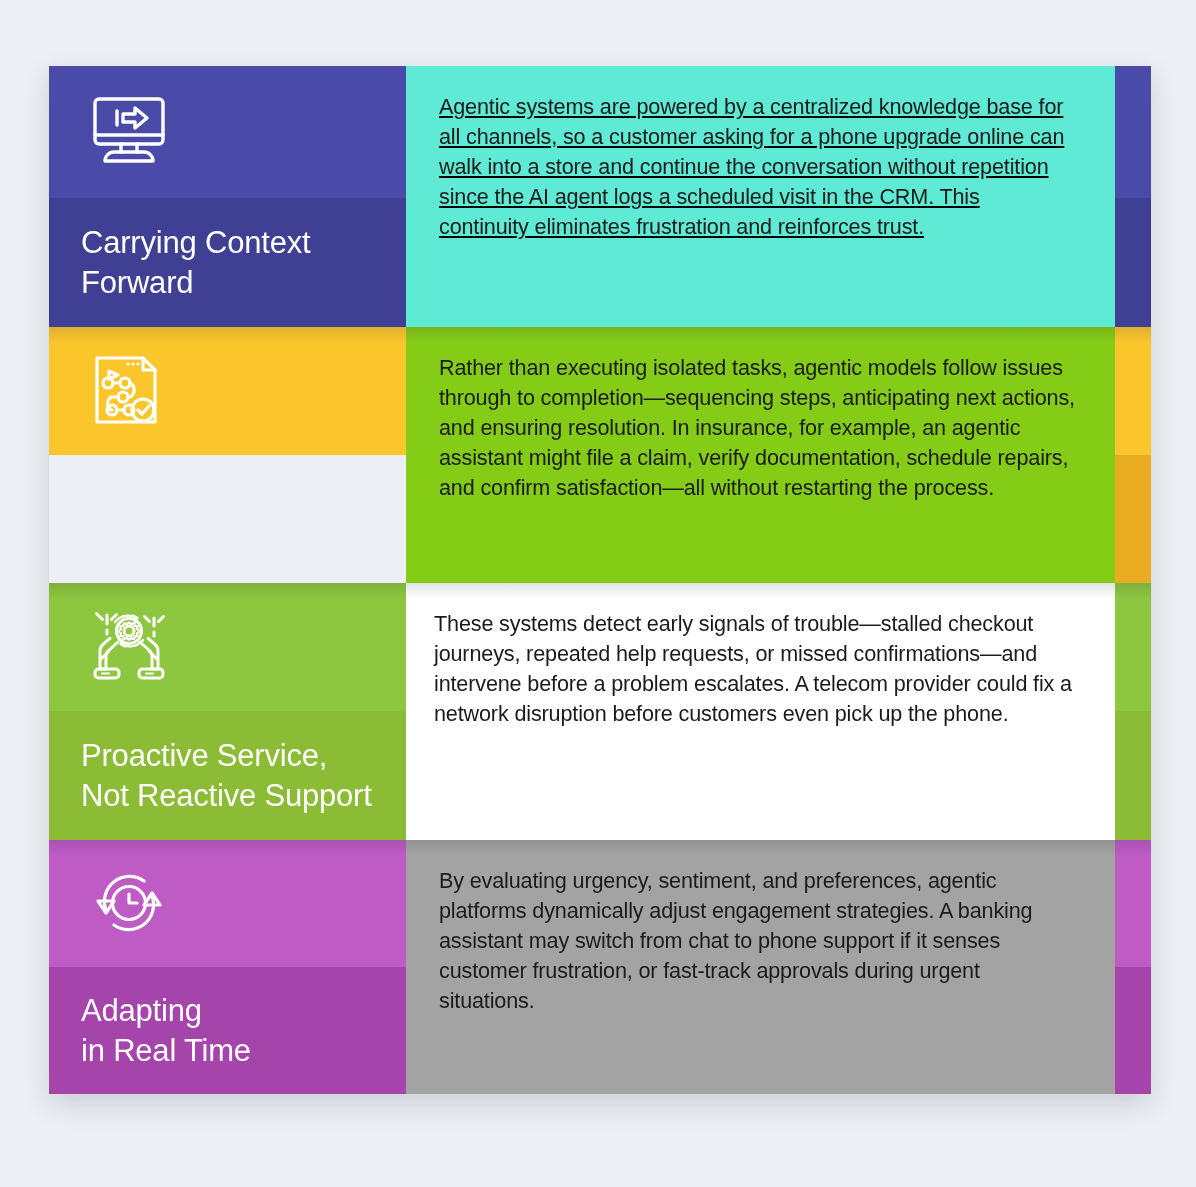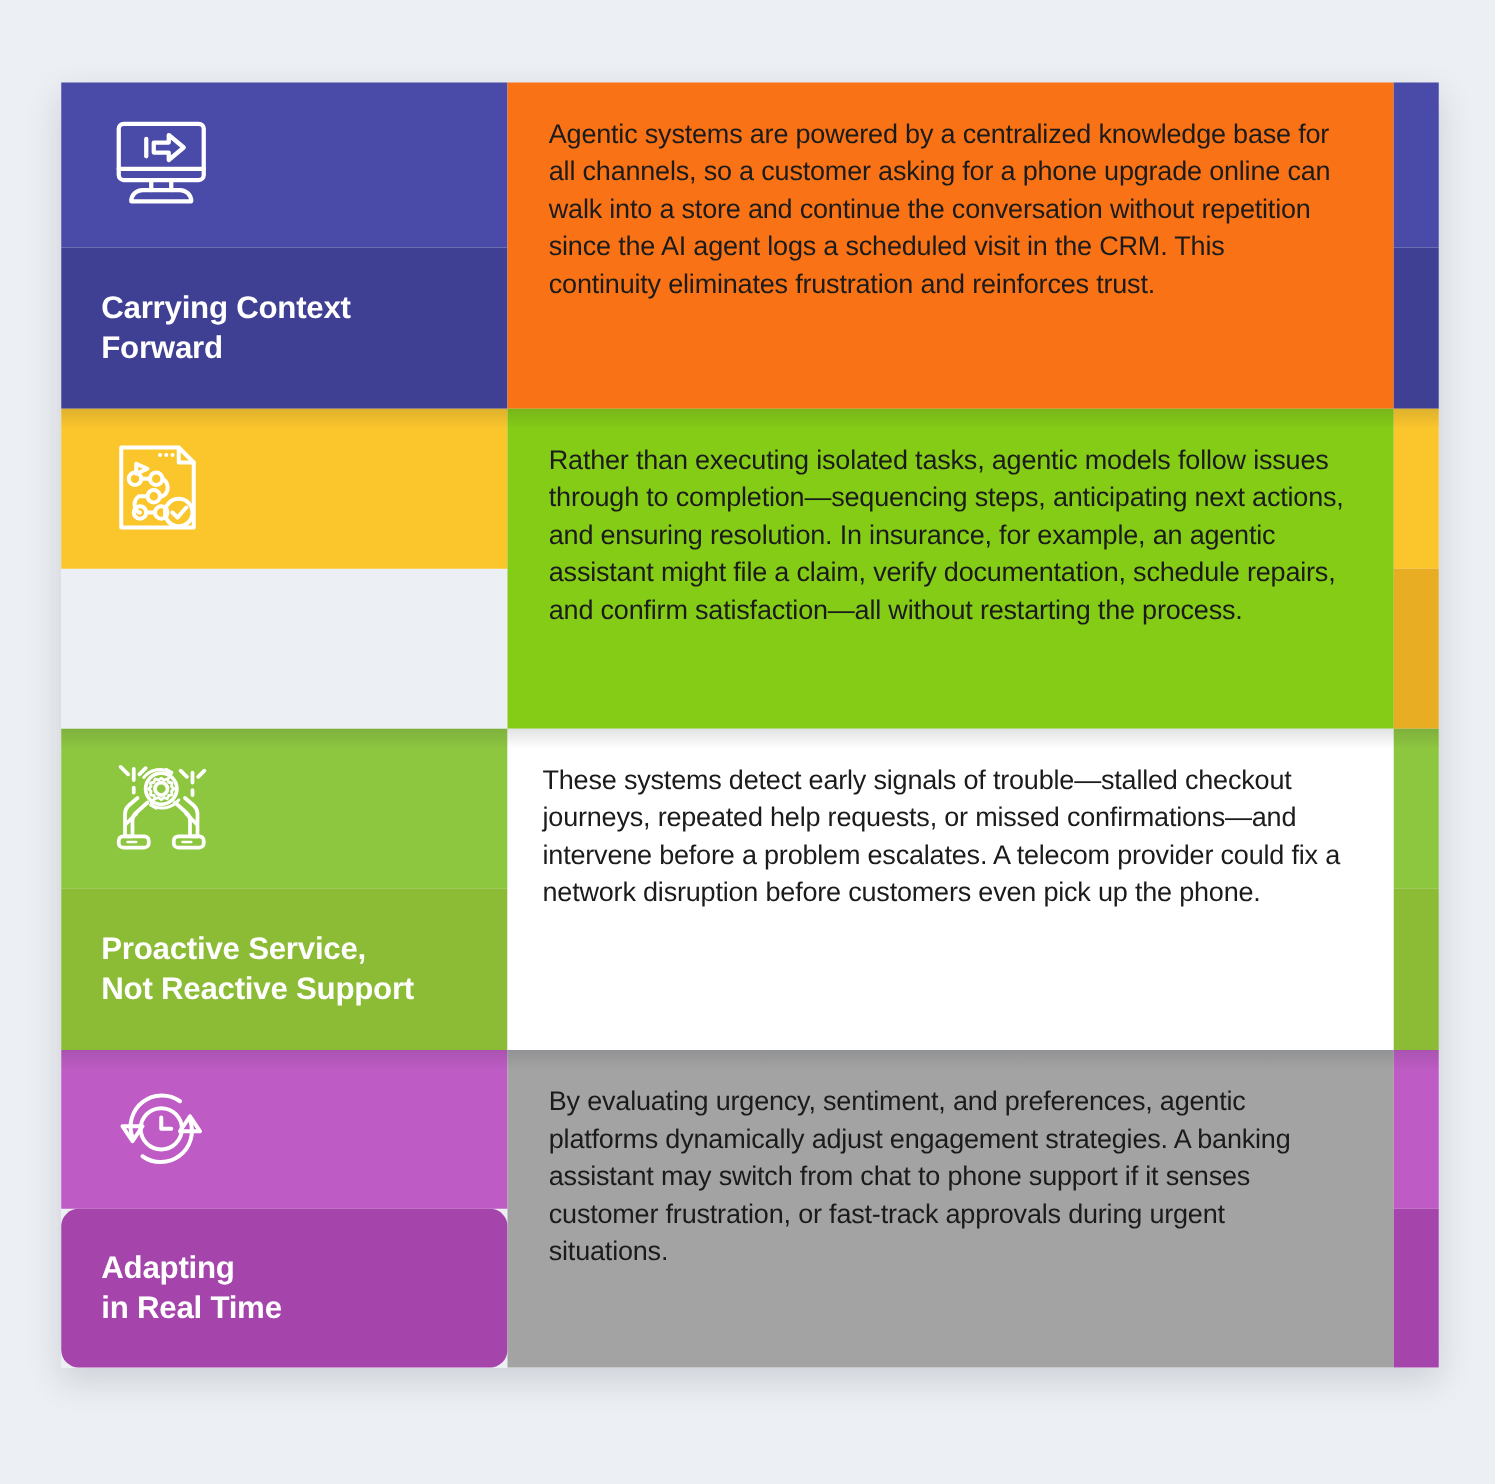--- a/index.html
+++ b/index.html
@@ -49,22 +49,22 @@
   }
   .panel-bottom {
     position: relative;
     display: flex;
     align-items: center;
     padding-left: 32px;
   }
 
   .card-title {
     color: #ffffff;
-    font-weight: bold;
-    font-size: 25px;
+    font-weight: normal;
+    font-size: 31px;
     line-height: 1.27;
     letter-spacing: -0.2px;
     white-space: pre-line;
   }
 
   .icon-box {
     width: 96px;
     height: 86px;
     display: block;
   }
@@ -140,21 +140,21 @@
               <line x1="36" y1="22" x2="36" y2="36"></line>
               <path d="M42 25 h12 v-6 l12 10 l-12 10 v-6 h-12 z"></path>
             </svg>
           </span>
         </div>
         <div class="panel-bottom" style="height: 129px; background: rgb(63, 63, 147);">
           <div class="card-title">Carrying Context
 Forward</div>
         </div>
       </div>
-      <div class="body-panel" style="background: #f97316;">
+      <div class="body-panel" style="background: #5eead4; text-decoration: underline;">
         <div class="body-text" style="padding-top: 26px;">Agentic systems are powered by a centralized knowledge base for all channels, so a customer asking for a phone upgrade online can walk into a store and continue the conversation without repetition since the AI agent logs a scheduled visit in the CRM. This continuity eliminates frustration and reinforces trust.</div>
       </div>
       <div class="right-strip">
         <div class="strip-top" style="height: 132px; background: rgb(74, 74, 168);"></div>
         <div class="strip-bottom" style="height: 129px; background: rgb(63, 63, 147);"></div>
       </div>
     </div>
 
     <div class="card" style="height: 256px;">
       <div class="card-inner-shadow"></div>
@@ -240,21 +240,21 @@
             <svg viewBox="0 0 96 86" fill="none" stroke="#ffffff" stroke-width="3.2" stroke-linecap="round" stroke-linejoin="round">
               <circle cx="48" cy="42" r="16.5"></circle>
               <path d="M48 33 v9 h8"></path>
               <path d="M25 49 a25 25 0 0 1 38 -29"></path>
               <path d="M71 35 a25 25 0 0 1 -38 29"></path>
               <path d="M17 40 h16 l-8 12 z"></path>
               <path d="M79 44 h-16 l8 -12 z"></path>
             </svg>
           </span>
         </div>
-        <div class="panel-bottom" style="height: 127px; background: rgb(165, 68, 171); border-radius: 14px;">
+        <div class="panel-bottom" style="height: 127px; background: rgb(165, 68, 171);">
           <div class="card-title">Adapting
 in Real Time</div>
         </div>
       </div>
       <div class="body-panel" style="background: #a3a3a3;">
         <div class="body-text" style="padding-top: 26px;">By evaluating urgency, sentiment, and preferences, agentic platforms dynamically adjust engagement strategies. A banking assistant may switch from chat to phone support if it senses customer frustration, or fast-track approvals during urgent situations.</div>
       </div>
       <div class="right-strip">
         <div class="strip-top" style="height: 127px; background: rgb(190, 91, 196);"></div>
         <div class="strip-bottom" style="height: 127px; background: rgb(165, 68, 171);"></div>

